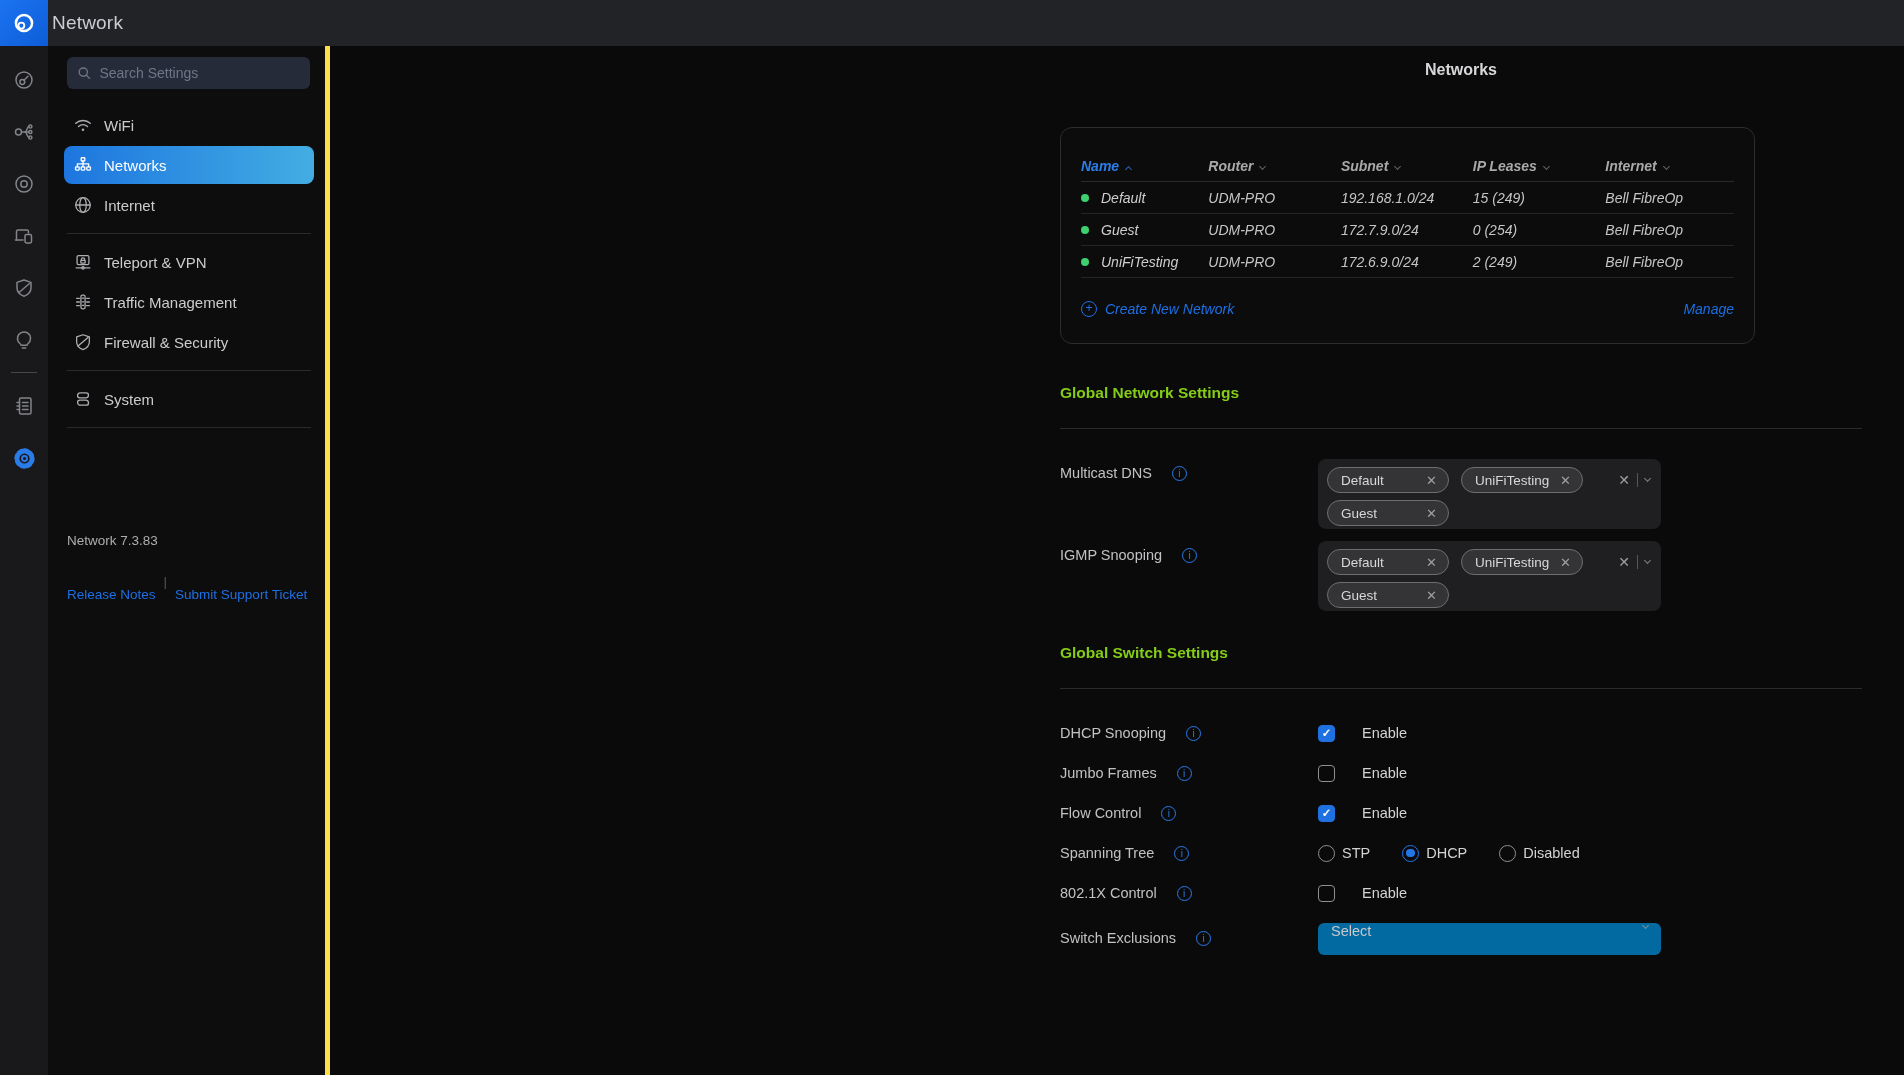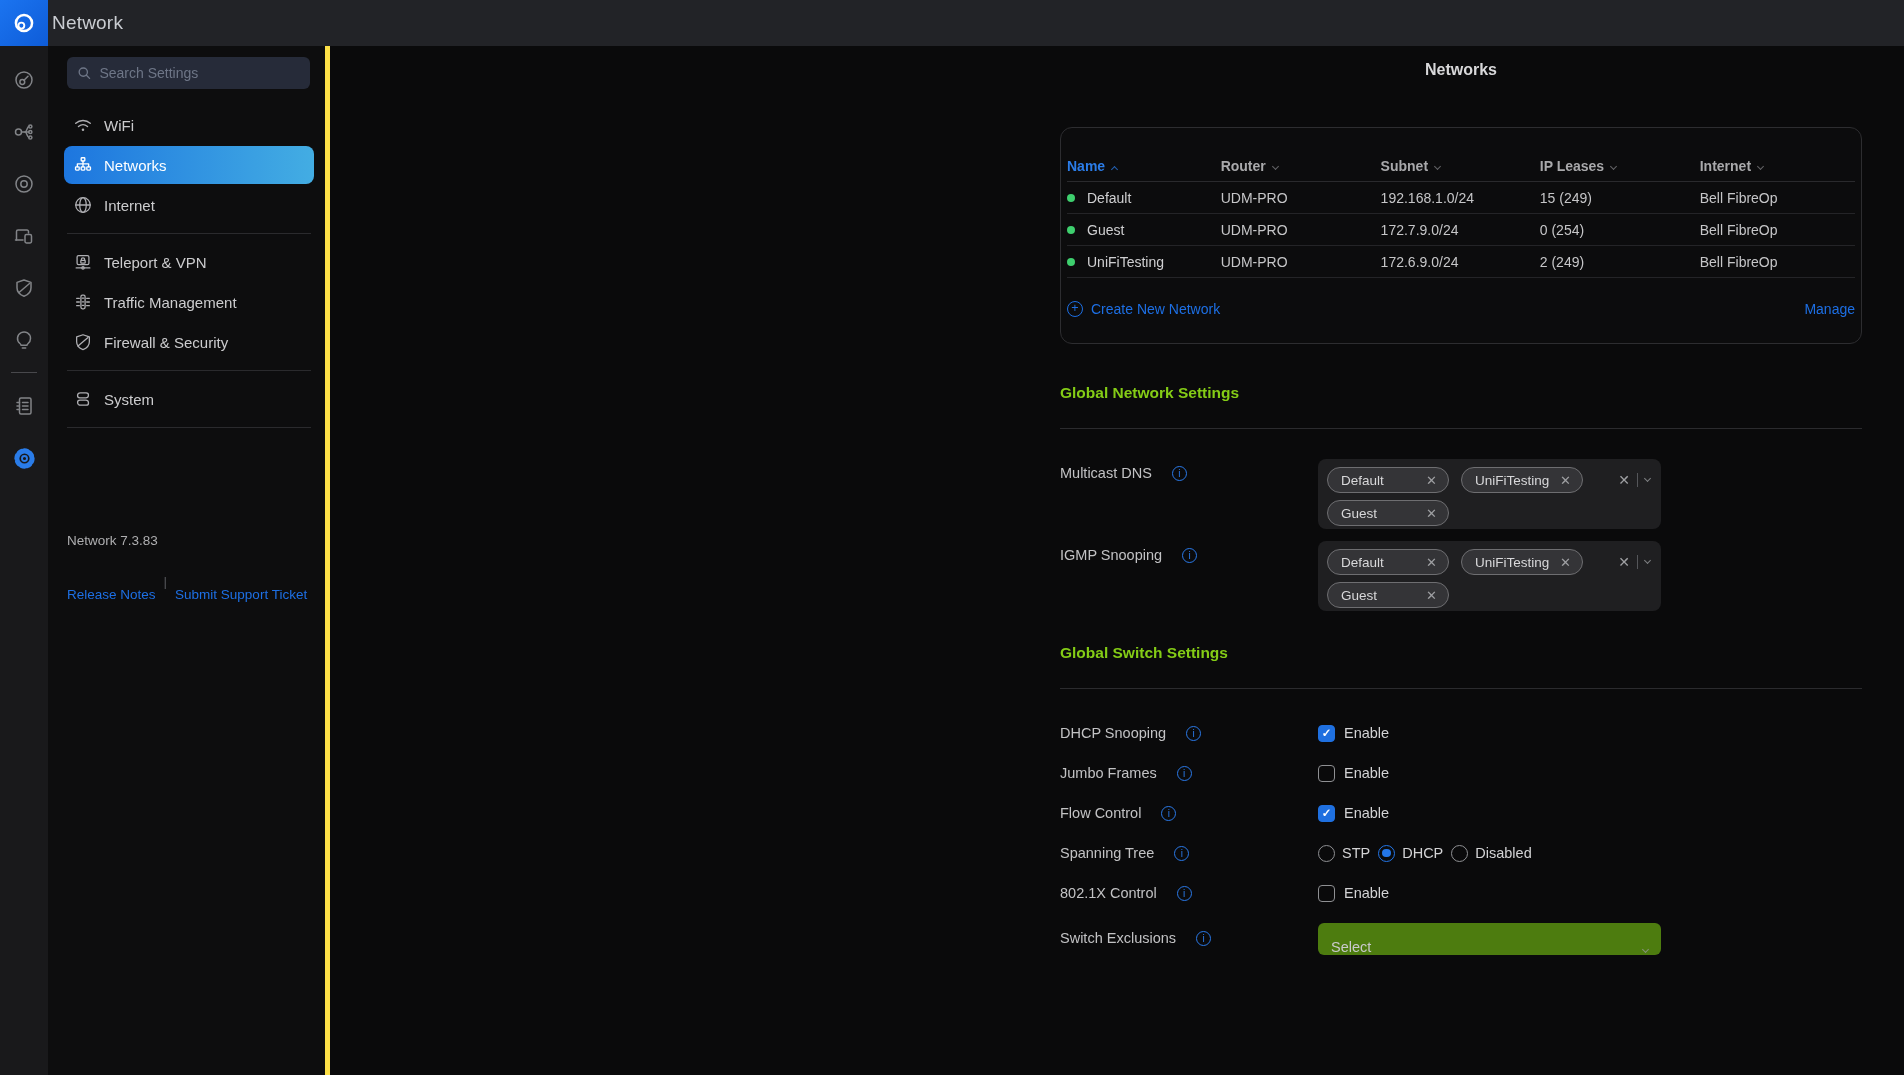--- a/index.html
+++ b/index.html
@@ -41,22 +41,22 @@
   .side-links a { color:#1d6fe4; text-decoration:none;margin-top:26px; }
   .side-links .sep { color:#55565a; }
 
   
   .content { position:absolute; left:331px; top:46px; right:0; bottom:0; background:#0a0a0b; }
   .settings { position:absolute; left:729px; top:0; width:802px; }
   .page-title { position:absolute; top:15px; left:0; width:802px; text-align:center;
     color:#d8d8da; font-size:16px; font-weight:bold; }
 
   
-  .card { position:absolute; top:81px; left:0; width:802px; height:217px;
-    border:1px solid #2d2d30; border-radius:12px; background:#0c0c0d; padding:0 6px; }
+  .card { position:absolute; top:81px; left:0; width:695px; height:217px;
+    border:1px solid #2d2d30; border-radius:12px; background:#0c0c0d; padding:0 20px;font-style:italic; }
   .tgrid { display:grid; grid-template-columns:19.5% 20.3% 20.2% 20.3% 19.7%; align-items:center; }
   .thead { height:54px; border-bottom:1px solid #2a2a2d; padding-top:22px; }
   .th { color:#a9a9ab; font-size:14px; font-weight:bold; }
   .th.sorted { color:#2b7de9; }
   .trow { height:32px; border-bottom:1px solid #242427; color:#c6c6c8; font-size:14px; }
   .trow:last-of-type { border-bottom:1px solid #242427; }
   .cell-name { display:flex; align-items:center; gap:12px; color:#cfcfd1; }
   .dot { width:8px; height:8px; border-radius:50%; background:#3ecf6e; flex:0 0 auto; }
   .card-footer { display:flex; justify-content:space-between; align-items:center; height:62px; }
   .blue-link { color:#1d6fe4; font-size:14px; text-decoration:none; display:inline-flex; align-items:center; gap:8px; cursor:pointer; }
@@ -84,34 +84,34 @@
   .tag { width:122px; height:26px; border:1px solid #6e6e71; border-radius:14px; background:#343437;
     display:flex; align-items:center; justify-content:space-between; padding:0 11px 0 13px;
     color:#d8d8da; font-size:13.5px; }
   .tag .x { color:#9fa0a3; font-size:13px; cursor:pointer; }
   .ms-controls { position:absolute; right:11px; top:13px; display:flex; align-items:center; gap:7px; color:#9fa0a3; }
   .ms-controls .x { font-size:14px; cursor:pointer; }
   .ms-controls .vline { width:1px; height:14px; background:#55565a; }
   .ms-controls .chev { margin:0 0 3px 0; }
 
   
-  .ctrl-row { position:absolute; left:258px; height:20px; display:flex; align-items:center; gap:9px;
+  .ctrl-row { position:absolute; left:258px; height:20px; display:flex; align-items:center; gap:27px;
     color:#d3d3d5; font-size:14.5px; }
   .cb { width:17px; height:17px; border:1.5px solid #8f9093; border-radius:4px; display:inline-flex;
     align-items:center; justify-content:center; cursor:pointer; }
   .cb.checked { background:#1f70e0; border-color:#1f70e0; }
   .cb.checked::after { content:"✓"; color:#fff; font-size:11.5px; font-weight:bold; }
   .radio { width:17px; height:17px; border:1.5px solid #8f9093; border-radius:50%; position:relative; cursor:pointer; }
   .radio.checked { border-color:#2376e8; }
   .radio.checked::after { content:""; position:absolute; inset:3.2px; border-radius:50%; background:#2376e8; }
-  .radio-group { display:flex; align-items:center; gap:8px; }
+  .radio-group { display:flex; align-items:center; gap:32px; }
   .radio-opt { display:flex; align-items:center; gap:7px; }
 
-  .select { position:absolute; left:258px; width:343px; height:32px; background:#4d7c0f; border-radius:6px;
-    display:flex; align-items:flex-end; justify-content:space-between; padding:0 13px; color:#c9c9cb;
+  .select { position:absolute; left:258px; width:343px; height:32px; background:#0369a1; border-radius:6px;
+    display:flex; align-items:flex-start; justify-content:space-between; padding:0 13px; color:#c9c9cb;
     font-size:14.5px; cursor:pointer; }
   .select .chev { margin:0 0 3px 0; color:#9a9a9e; }
 
   svg { fill:none; stroke-linecap:round; stroke-linejoin:round; }
 </style>
 </head>
 <body>
 
 <div class="rail">
   <div class="logo">

